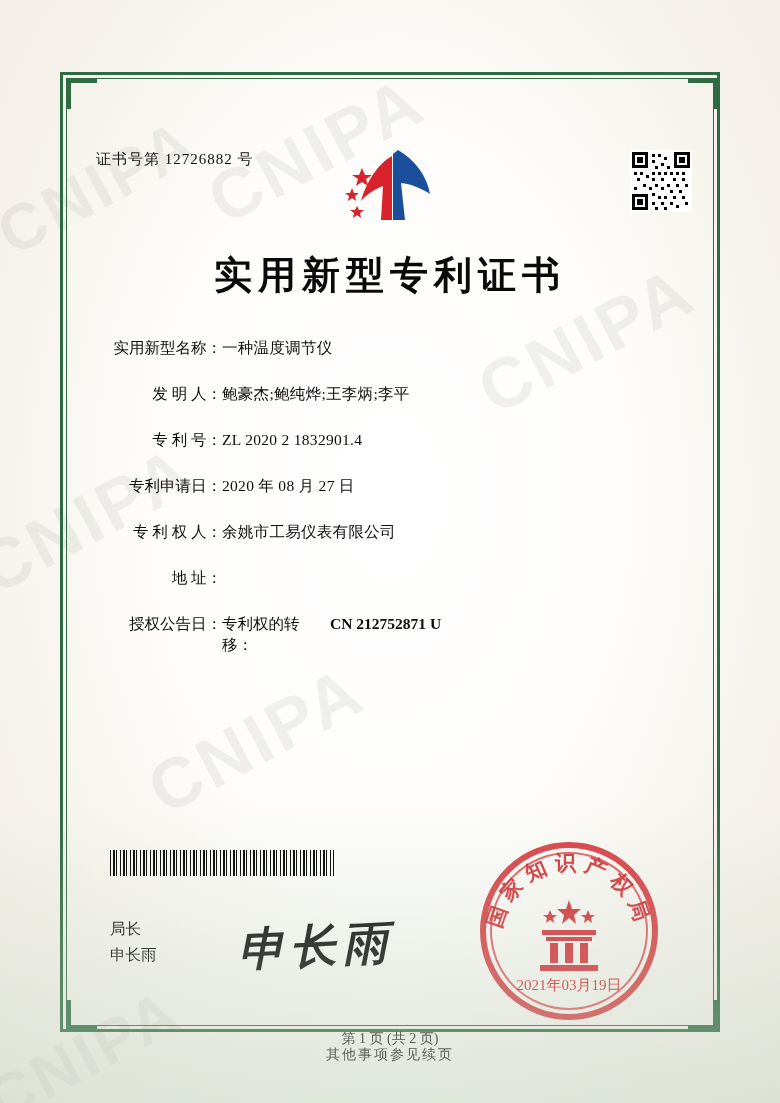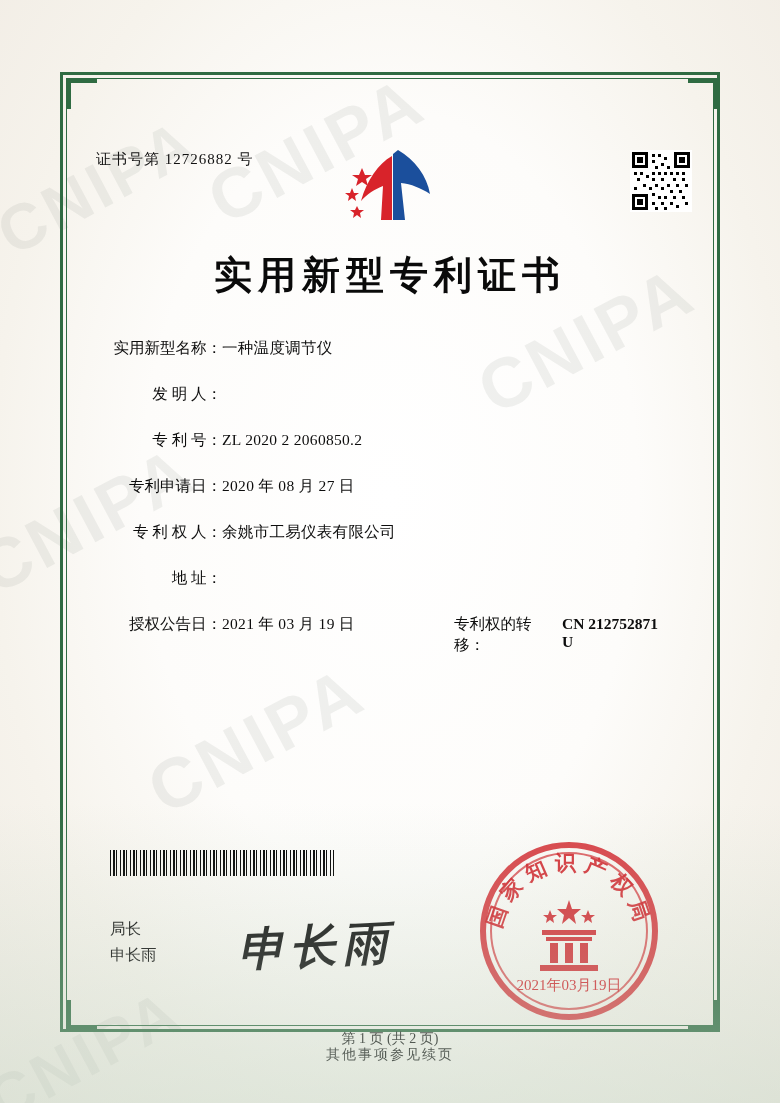--- a/index.html
+++ b/index.html
@@ -318,39 +318,39 @@
 
     <div class="title">实用新型专利证书</div>
 
     <div class="fields">
       <div class="field-row">
         <div class="field-label">实用新型名称：</div>
         <div class="field-value">一种温度调节仪</div>
       </div>
       <div class="field-row">
         <div class="field-label">发  明  人：</div>
+        <div class="field-value">鲍豪杰;鲍纯烨;王李炳;李平</div>
       </div>
       <div class="field-row">
         <div class="field-label">专  利  号：</div>
-        <div class="field-value">ZL 2020 2 2060850.2</div>
+        <div class="field-value">ZL 2020 2 1832901.4</div>
       </div>
       <div class="field-row">
         <div class="field-label">专利申请日：</div>
         <div class="field-value">2020 年 08 月 27 日</div>
       </div>
       <div class="field-row">
         <div class="field-label">专 利 权 人：</div>
         <div class="field-value">余姚市工易仪表有限公司</div>
       </div>
       <div class="field-row">
         <div class="field-label">地      址：</div>
       </div>
       <div class="field-row dual">
         <div class="field-label">授权公告日：</div>
-        <div class="field-value">2021 年 03 月 19 日</div>
         <div class="sub-label">专利权的转移：</div>
         <div class="sub-value">CN 212752871 U</div>
       </div>
     </div>
 
 
     <div class="barcode"></div>
 
     <div class="sign-block">
       <div>局长</div>

